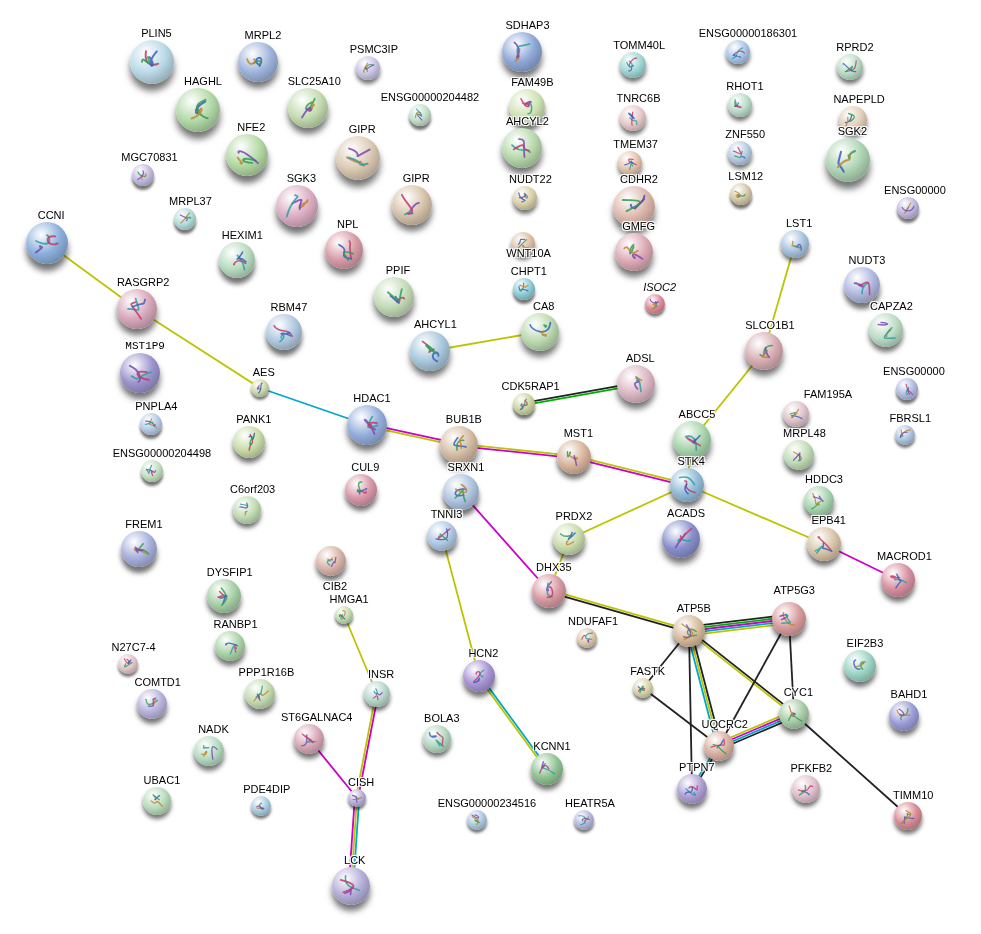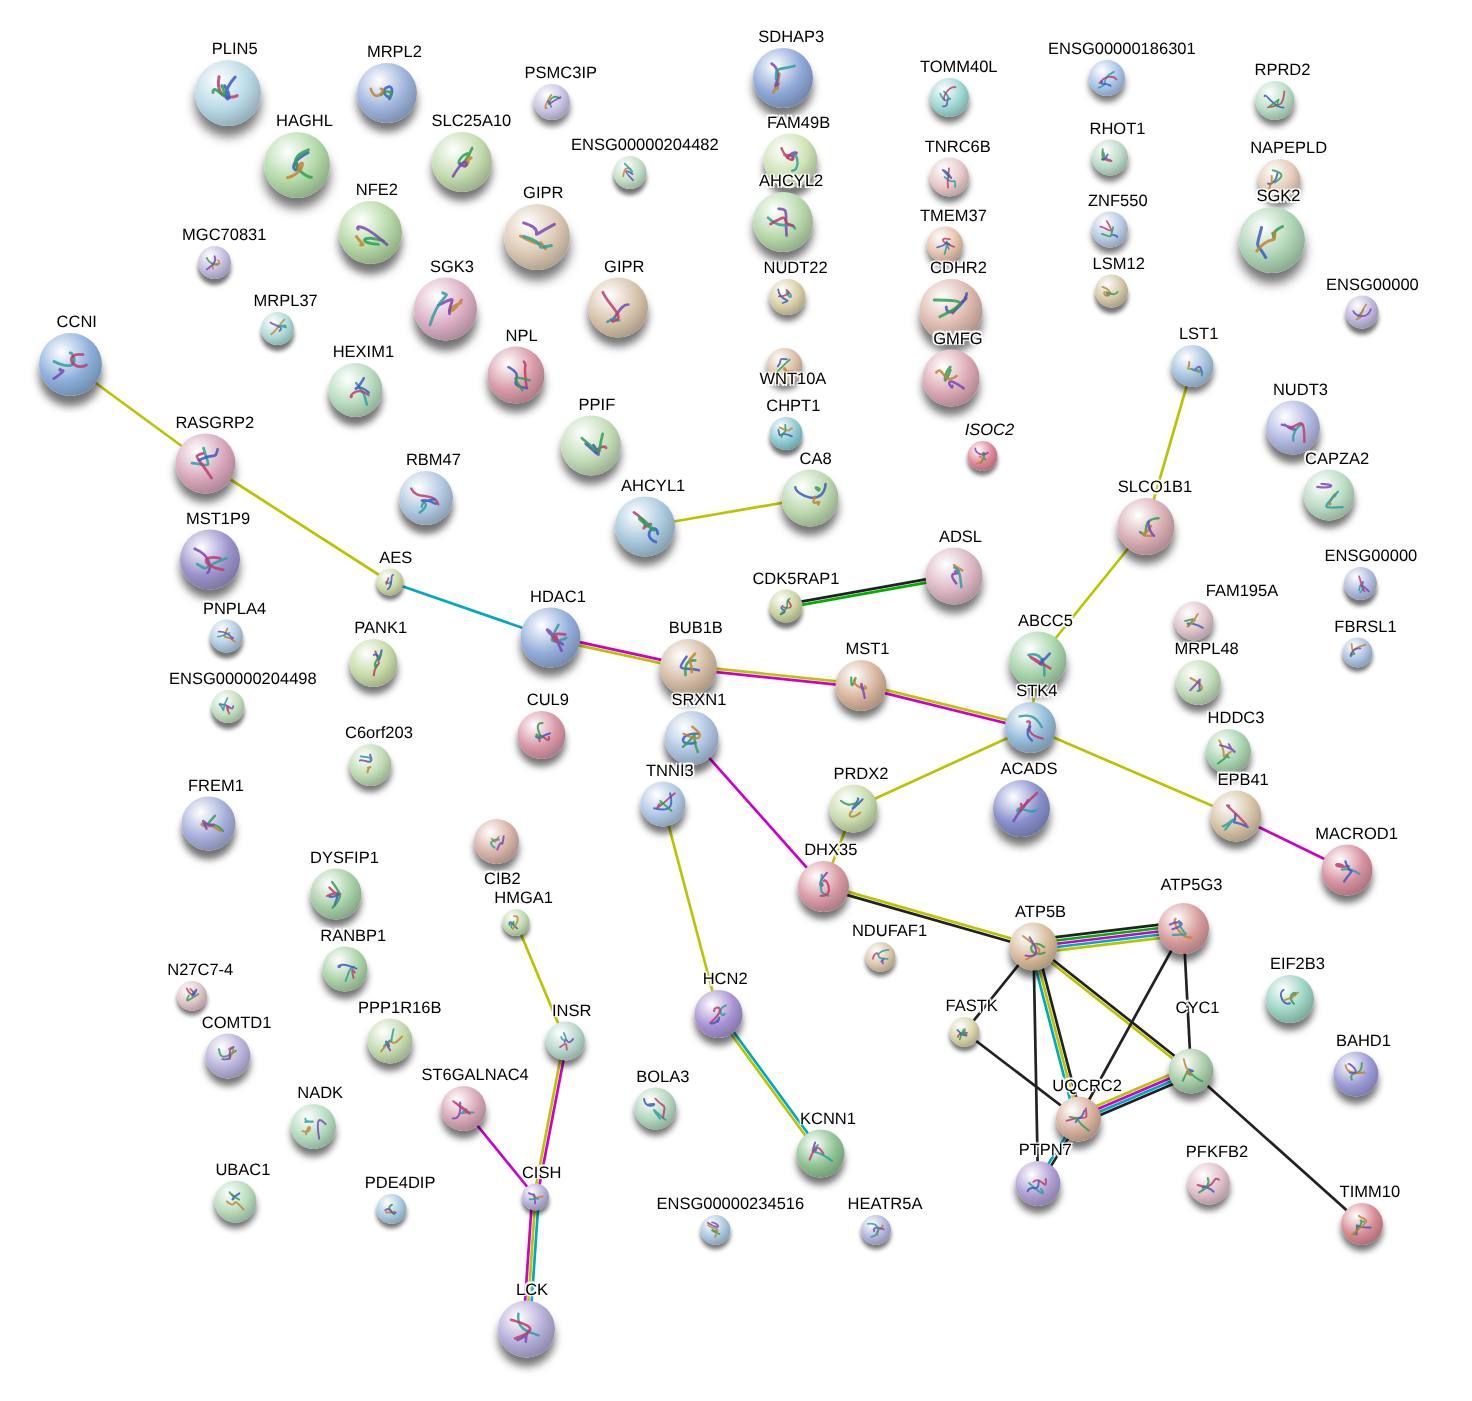--- a/index.html
+++ b/index.html
@@ -383,21 +383,21 @@
           <path d="M18.1,23.0 C 14.7,25.8 22.3,12.5 21.1,17.8" stroke="#c28430" stroke-width="1.5" fill="none" opacity="0.85" stroke-linecap="round"></path>
           <path d="M9.2,11.6 C 17.5,12.7 23.8,10.3 12.0,9.6" stroke="#7a46b5" stroke-width="1.5" fill="none" opacity="0.85" stroke-linecap="round"></path>
           <path d="M22.9,14.8 C 14.0,25.5 10.3,26.1 26.1,25.1" stroke="#2aa0a0" stroke-width="1.5" fill="none" opacity="0.85" stroke-linecap="round"></path>
         </svg></div>
       <div class="node-label" style="left: 888px; top: 300px; transform: translateX(-42%);">CAPZA2</div>
       <div class="node" style="left: 120px; top: 353px; height: 40px; width: 40px; background: radial-gradient(circle at 36% 30%, rgb(255, 255, 255) 0%, rgb(156, 148, 204) 48%, rgb(112, 107, 147) 88%, rgb(86, 81, 112) 100%); box-shadow: rgba(0, 0, 0, 0.55) 0px 6px 6px;"><svg width="40" height="40" viewBox="0 0 40 40">
           <path d="M18.4,28.9 C 20.9,27.3 21.5,17.7 9.8,12.8" stroke="#7a46b5" stroke-width="1.8" fill="none" opacity="0.85" stroke-linecap="round"></path>
           <path d="M31.0,19.2 C 11.9,25.9 20.6,28.2 11.5,23.1" stroke="#2aa0a0" stroke-width="1.8" fill="none" opacity="0.85" stroke-linecap="round"></path>
           <path d="M26.7,19.2 C 14.0,16.5 13.9,24.4 28.9,26.9" stroke="#c23a6a" stroke-width="1.8" fill="none" opacity="0.85" stroke-linecap="round"></path>
         </svg></div>
-      <div class="node-label" style="left: 142px; top: 340px; transform: translateX(-42%);">MST1P9</div>
+      <div class="node-label" style="left: 142px; top: 340px; transform: translateX(-42%); font-family: Liberation Mono, monospace;">MST1P9</div>
       <div class="node" style="left: 266px; top: 314px; height: 36px; width: 36px; background: radial-gradient(circle at 36% 30%, rgb(255, 255, 255) 0%, rgb(176, 200, 224) 48%, rgb(127, 144, 161) 88%, rgb(97, 110, 123) 100%); box-shadow: rgba(0, 0, 0, 0.55) 0px 6px 5px;"><svg width="36" height="36" viewBox="0 0 36 36">
           <path d="M13.9,27.7 C 22.1,21.7 15.1,18.7 15.2,23.9" stroke="#2aa0a0" stroke-width="1.6" fill="none" opacity="0.85" stroke-linecap="round"></path>
           <path d="M26.2,22.3 C 22.8,13.3 11.8,20.0 8.1,11.7" stroke="#c23a6a" stroke-width="1.6" fill="none" opacity="0.85" stroke-linecap="round"></path>
           <path d="M23.7,18.8 C 10.5,22.5 14.1,16.3 24.5,21.9" stroke="#3a5ac2" stroke-width="1.6" fill="none" opacity="0.85" stroke-linecap="round"></path>
         </svg></div>
       <div class="node-label" style="left: 286px; top: 301px; transform: translateX(-42%);">RBM47</div>
       <div class="node" style="left: 410px; top: 331px; height: 40px; width: 40px; background: radial-gradient(circle at 36% 30%, rgb(255, 255, 255) 0%, rgb(168, 200, 220) 48%, rgb(121, 144, 158) 88%, rgb(92, 110, 121) 100%); box-shadow: rgba(0, 0, 0, 0.55) 0px 6px 6px;"><svg width="40" height="40" viewBox="0 0 40 40">
           <path d="M12.6,10.6 C 28.2,21.0 12.1,23.8 23.9,18.4" stroke="#c23a6a" stroke-width="1.8" fill="none" opacity="0.85" stroke-linecap="round"></path>
           <path d="M27.2,30.4 C 16.7,25.8 27.7,16.2 28.5,24.9" stroke="#3a5ac2" stroke-width="1.8" fill="none" opacity="0.85" stroke-linecap="round"></path>
           <path d="M26.1,22.6 C 9.2,11.4 17.3,11.8 25.4,21.8" stroke="#2f9e55" stroke-width="1.8" fill="none" opacity="0.85" stroke-linecap="round"></path>
@@ -653,21 +653,21 @@
           <path d="M11.0,10.7 C 13.9,10.6 6.2,9.5 5.6,13.3" stroke="#c23a6a" stroke-width="1.2" fill="none" opacity="0.85" stroke-linecap="round"></path>
           <path d="M7.2,11.5 C 14.6,11.6 11.0,14.6 5.3,8.7" stroke="#3a5ac2" stroke-width="1.2" fill="none" opacity="0.85" stroke-linecap="round"></path>
           <path d="M6.9,14.9 C 9.1,7.2 11.9,5.7 9.0,11.9" stroke="#2f9e55" stroke-width="1.2" fill="none" opacity="0.85" stroke-linecap="round"></path>
         </svg></div>
       <div class="node-label" style="left: 645px; top: 665px; transform: translateX(-42%);">FASTK</div>
       <div class="node" style="left: 779px; top: 699px; height: 30px; width: 30px; background: radial-gradient(circle at 36% 30%, rgb(255, 255, 255) 0%, rgb(168, 204, 168) 48%, rgb(121, 147, 121) 88%, rgb(92, 112, 92) 100%); box-shadow: rgba(0, 0, 0, 0.55) 0px 5px 5px;"><svg width="30" height="30" viewBox="0 0 30 30">
           <path d="M14.4,17.5 C 7.2,13.6 22.3,16.6 13.7,13.9" stroke="#3a5ac2" stroke-width="1.3" fill="none" opacity="0.85" stroke-linecap="round"></path>
           <path d="M9.5,21.5 C 15.4,9.2 11.0,17.4 22.6,21.9" stroke="#2f9e55" stroke-width="1.3" fill="none" opacity="0.85" stroke-linecap="round"></path>
           <path d="M10.2,7.1 C 11.8,17.1 19.1,20.4 12.1,15.9" stroke="#c28430" stroke-width="1.3" fill="none" opacity="0.85" stroke-linecap="round"></path>
         </svg></div>
-      <div class="node-label" style="left: 796px; top: 666px; transform: translateX(-42%);">CYC1</div>
+      <div class="node-label" style="left: 796px; top: 686px; transform: translateX(-42%);">CYC1</div>
       <div class="node" style="left: 889px; top: 701px; height: 30px; width: 30px; background: radial-gradient(circle at 36% 30%, rgb(255, 255, 255) 0%, rgb(156, 156, 216) 48%, rgb(112, 112, 156) 88%, rgb(86, 86, 119) 100%); box-shadow: rgba(0, 0, 0, 0.55) 0px 5px 5px;"><svg width="30" height="30" viewBox="0 0 30 30">
           <path d="M12.2,18.9 C 9.9,11.2 18.8,18.9 18.9,7.7" stroke="#2f9e55" stroke-width="1.3" fill="none" opacity="0.85" stroke-linecap="round"></path>
           <path d="M8.1,9.2 C 9.0,17.4 21.9,12.9 20.7,14.3" stroke="#c28430" stroke-width="1.3" fill="none" opacity="0.85" stroke-linecap="round"></path>
           <path d="M10.0,8.4 C 10.0,7.0 20.4,15.7 10.8,14.0" stroke="#7a46b5" stroke-width="1.3" fill="none" opacity="0.85" stroke-linecap="round"></path>
         </svg></div>
       <div class="node-label" style="left: 906px; top: 688px; transform: translateX(-42%);">BAHD1</div>
       <div class="node" style="left: 194px; top: 736px; height: 30px; width: 30px; background: radial-gradient(circle at 36% 30%, rgb(255, 255, 255) 0%, rgb(180, 220, 192) 48%, rgb(130, 158, 138) 88%, rgb(99, 121, 106) 100%); box-shadow: rgba(0, 0, 0, 0.55) 0px 5px 5px;"><svg width="30" height="30" viewBox="0 0 30 30">
           <path d="M10.0,20.2 C 12.7,8.9 15.3,21.1 7.7,18.1" stroke="#c28430" stroke-width="1.3" fill="none" opacity="0.85" stroke-linecap="round"></path>
           <path d="M23.1,13.4 C 19.0,9.1 16.3,8.4 18.8,23.2" stroke="#7a46b5" stroke-width="1.3" fill="none" opacity="0.85" stroke-linecap="round"></path>
           <path d="M9.7,9.7 C 8.2,13.3 21.7,10.9 9.5,12.0" stroke="#2aa0a0" stroke-width="1.3" fill="none" opacity="0.85" stroke-linecap="round"></path>

